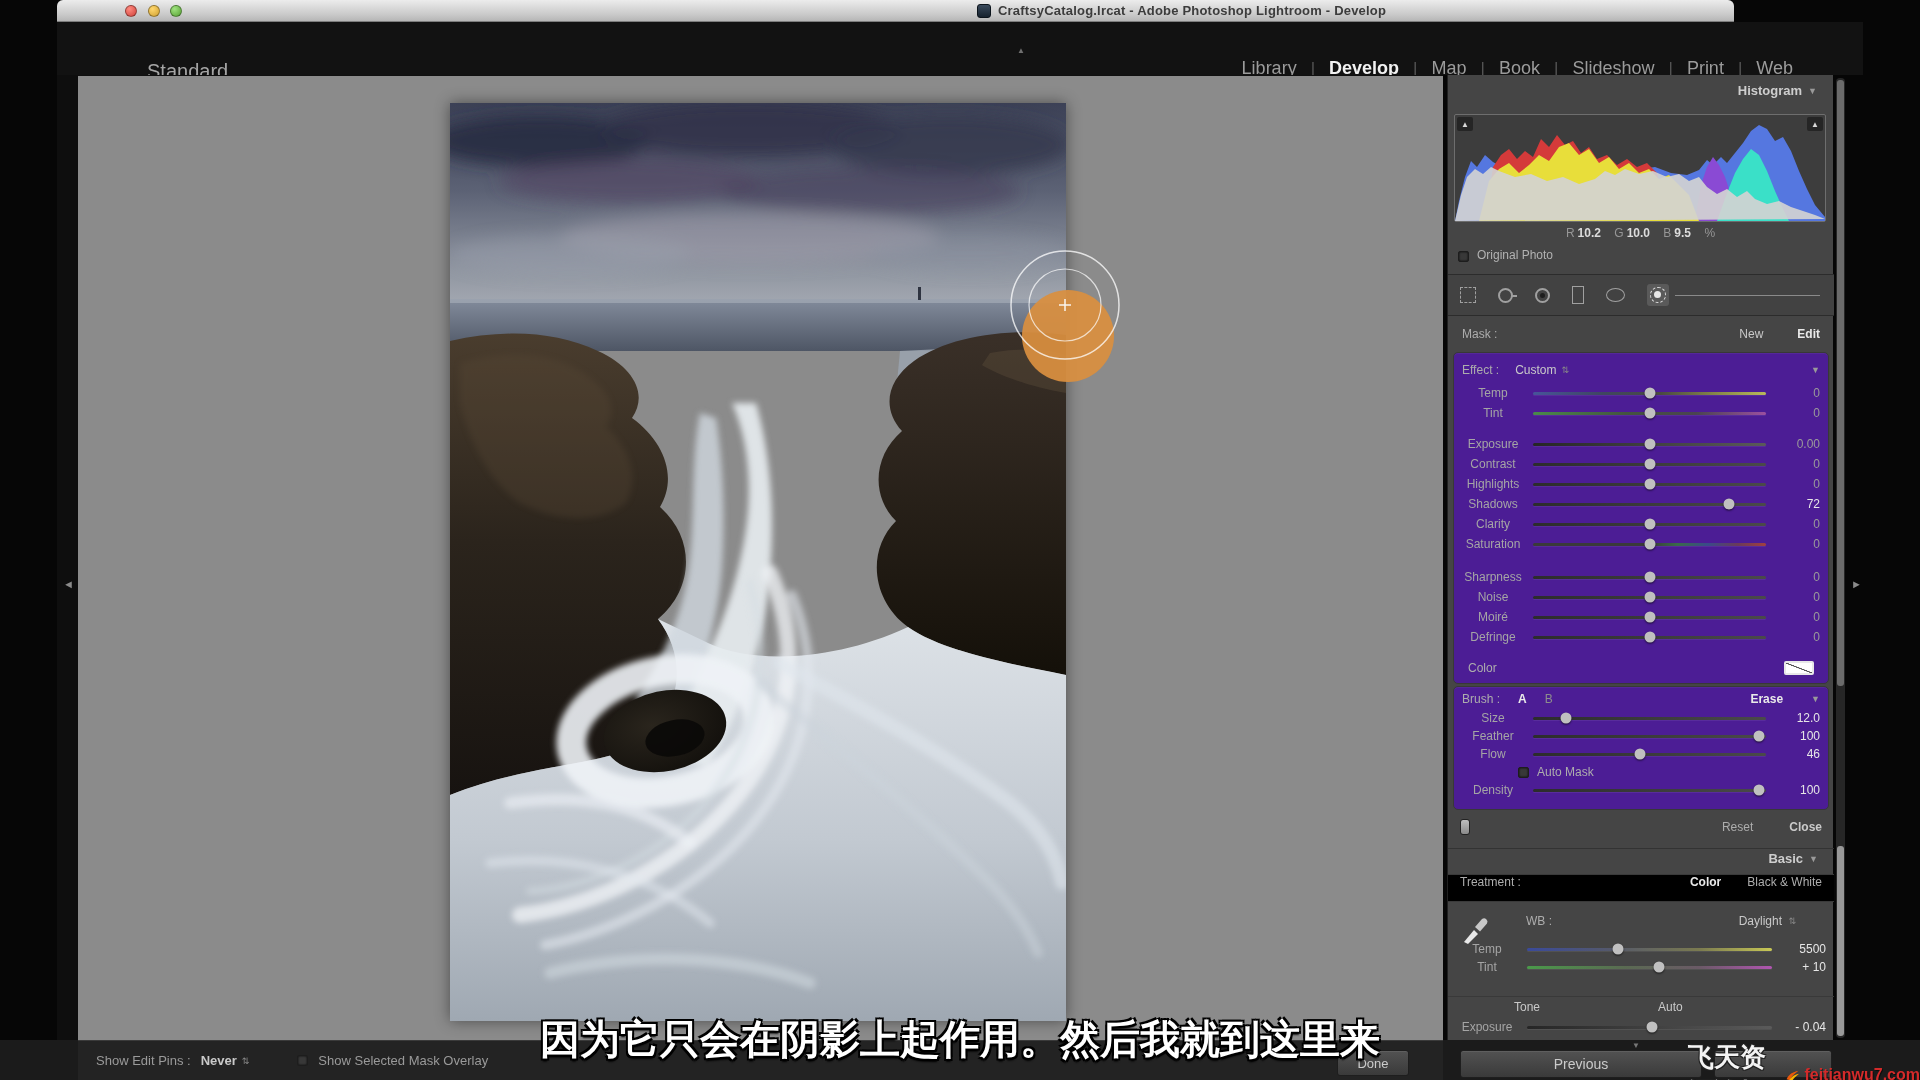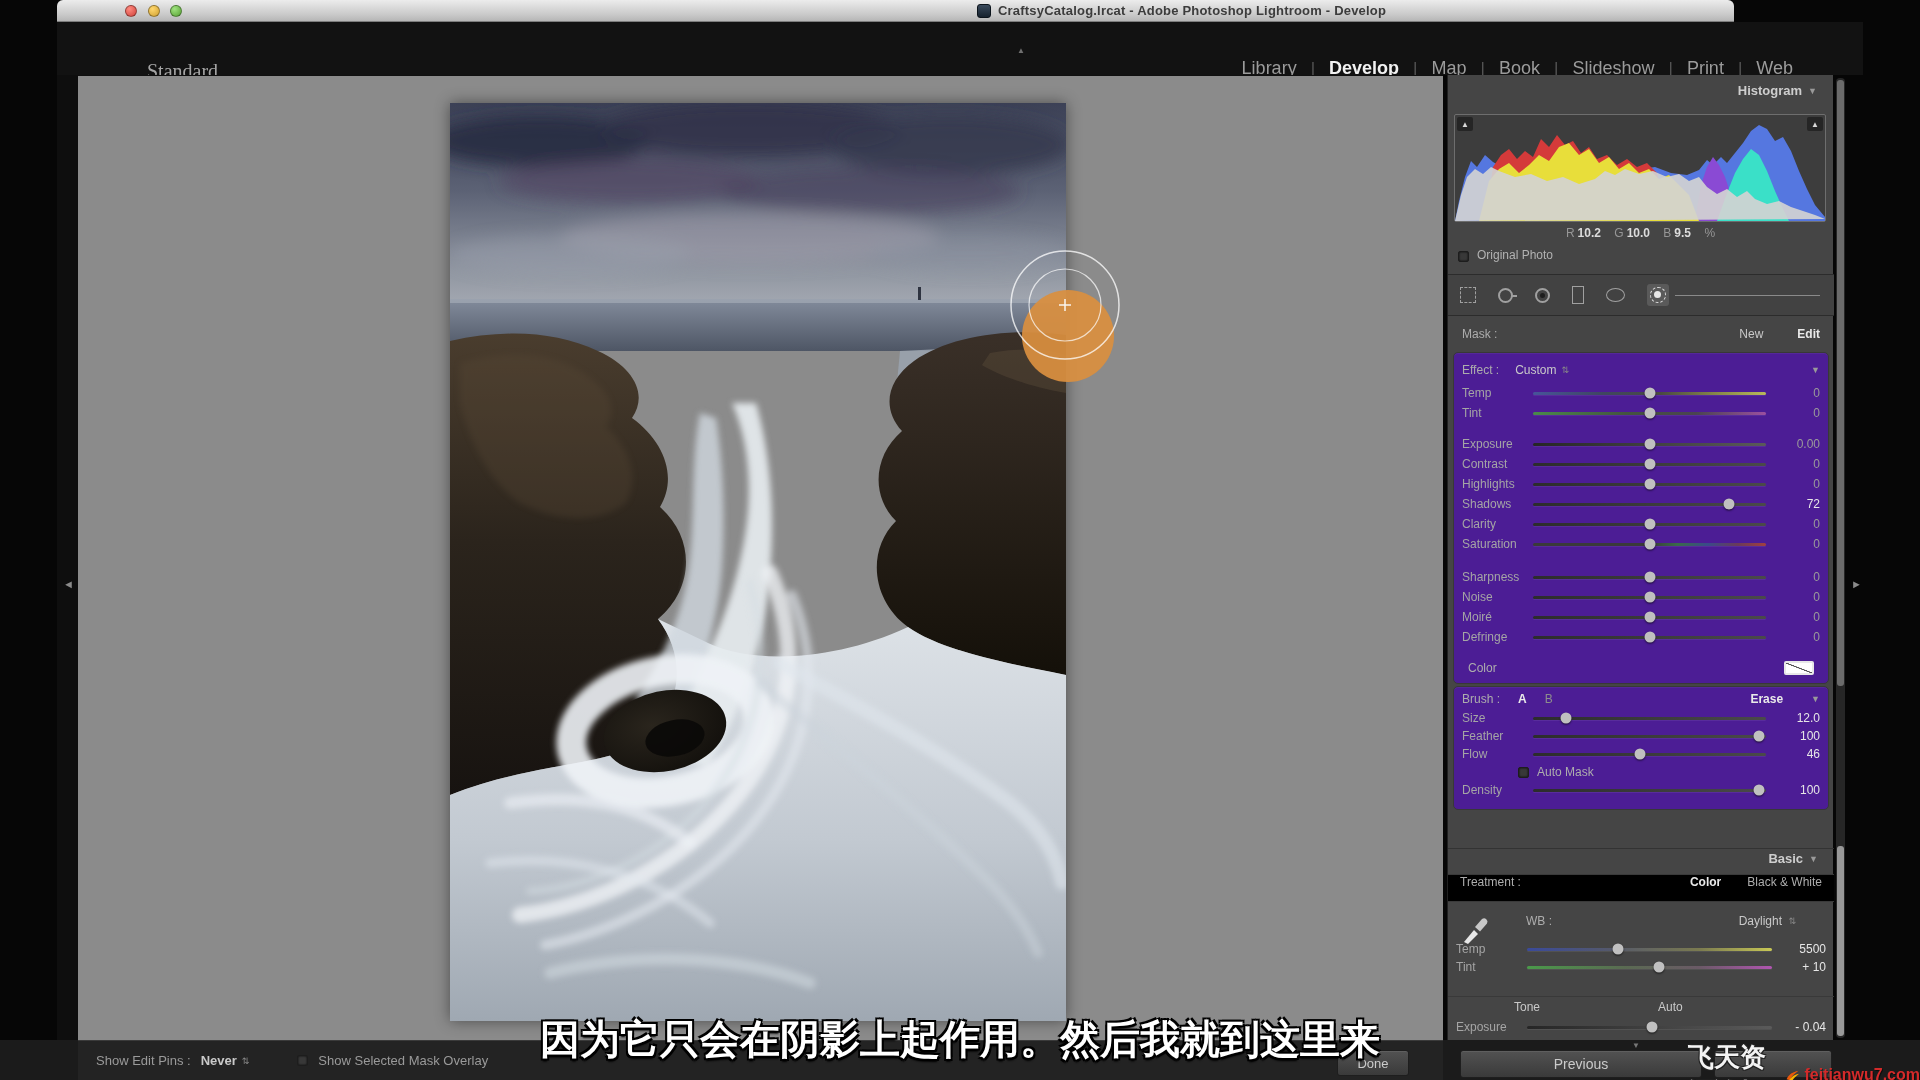--- a/index.html
+++ b/index.html
@@ -14,21 +14,21 @@
   #tl-close{left:68px;background:radial-gradient(circle at 35% 30%,#ff8a80,#d0423a);}
   #tl-min{left:91px;background:radial-gradient(circle at 35% 30%,#ffd76e,#cfa030);}
   #tl-zoom{left:113px;background:radial-gradient(circle at 35% 30%,#9fe27f,#57a233);}
   #doc-icon{left:920px;top:4px;width:14px;height:14px;border-radius:3px;
     background:linear-gradient(#3a4a5c,#16222e);border:1px solid #0c141c;}
   #win-title{left:941px;top:3px;font-size:13px;color:#3c3c3c;font-weight:bold;letter-spacing:.2px;}
 
   
   #modulebar{left:57px;top:22px;width:1806px;height:53px;background:#121212;}
   #top-arrow{left:960px;top:24px;color:#6f6f6f;font-size:8px;}
-  #preset-label{left:90px;top:38px;font-size:20px;color:#a5a5a5;font-family:Liberation Serif, serif;}
+  #preset-label{left:90px;top:38px;font-size:20px;color:#a5a5a5;}
   #nav{right:70px;top:36px;display:flex;align-items:center;gap:14px;}
   .nav-item{font-size:18px;color:#9b9b9b;cursor:pointer;}
   .nav-item.active{color:#f2f2f2;font-weight:bold;}
   .nav-sep{color:#555;font-size:17px;}
 
   
   #canvas{left:78px;top:75px;width:1365px;height:965px;background:#8b8b8b;border-top:1px solid #101010;}
   #left-edge{left:57px;top:75px;width:21px;height:965px;background:#0e0e0e;}
   #left-arrow{left:63px;top:578px;color:#8a8a8a;font-size:11px;}
   #right-arrow{left:1851px;top:578px;color:#8a8a8a;font-size:11px;}
@@ -52,21 +52,21 @@
   #tool-line{flex:1;height:1px;background:#8a8a8a;margin:0 14px 0 6px;}
 
   #mask-row{left:0;top:247px;width:386px;height:24px;display:flex;align-items:center;padding:0 14px;}
   .inset{left:5px;width:376px;background:#4c1d95;border:1px solid #383838;border-radius:5px;box-shadow:inset 0 1px 0 rgba(255,255,255,.05);}
   #effect-box{top:277px;height:332px;}
   #brush-box{top:611px;height:124px;}
   .box-hdr{display:flex;align-items:center;height:22px;padding:0 8px;margin-top:6px;}
 
   .srow{display:flex;align-items:center;height:20px;padding:0 8px;}
   .srow.h18{height:18px;}
-  .slabel{width:62px;text-align:left;font-size:12px;color:#a5a5a5;flex:none;}
+  .slabel{width:62px;text-align:center;font-size:12px;color:#a5a5a5;flex:none;}
   .strack{flex:1;height:3px;border-radius:2px;margin:0 10px 0 9px;position:relative;background:#303030;box-shadow:0 1px 0 rgba(255,255,255,.07);}
   .sknob{position:absolute;top:50%;width:11px;height:11px;border-radius:50%;background:#c0c0c0;transform:translate(-50%,-50%);box-shadow:0 1px 2px rgba(0,0,0,.65);}
   .sval{width:44px;text-align:right;font-size:12px;color:#9a9a9a;flex:none;}
   .sval.hot{color:#e6e6e6;}
   .t-plain{background:linear-gradient(90deg,#2c2c2c,#4a4a4a);}
   .t-exposure{background:linear-gradient(90deg,#262626,#5a5a5a);}
   .t-temp{background:linear-gradient(90deg,#47549a,#3f4660 30%,#4a4a42 55%,#8a8a4a 80%,#b8b85a);}
   .t-tint{background:linear-gradient(90deg,#4a8a4a,#44543f 40%,#4a4450 70%,#9a50a0);}
   .t-saturation{background:linear-gradient(90deg,#3a3a3a,#3a3a3a 50%,#3a6a4a 62%,#3a4a8a 75%,#6a3a5a 88%,#a04040);}
   .t-basic-temp{background:linear-gradient(90deg,#3a4a9a,#55596a 35%,#7a7a50 70%,#c8c855);}
@@ -431,20 +431,25 @@
           <div class="srow h18">
             <span class="slabel">Density</span>
             <div class="strack t-plain">
               <div class="sknob" style="left: 97%;"></div>
             </div>
             <span class="sval hot">100</span>
           </div>
         </div>
     </div>
 
+    <div id="panel-foot" class="abs">
+      <span id="switch-icon"></span>
+      <span style="margin-left:auto;margin-right:36px;">Reset</span>
+      <span class="mid" style="font-weight:bold;">Close</span>
+    </div>
 
     <div id="basic-hdr" class="abs">
       <span class="p-hdr">Basic</span>
       <span class="caret">▼</span>
     </div>
 
     <div id="treatment-row" class="abs">
       <span>Treatment :</span>
       <span class="lit" style="margin-left:auto;margin-right:26px;">Color</span>
       <span>Black &amp; White</span>

